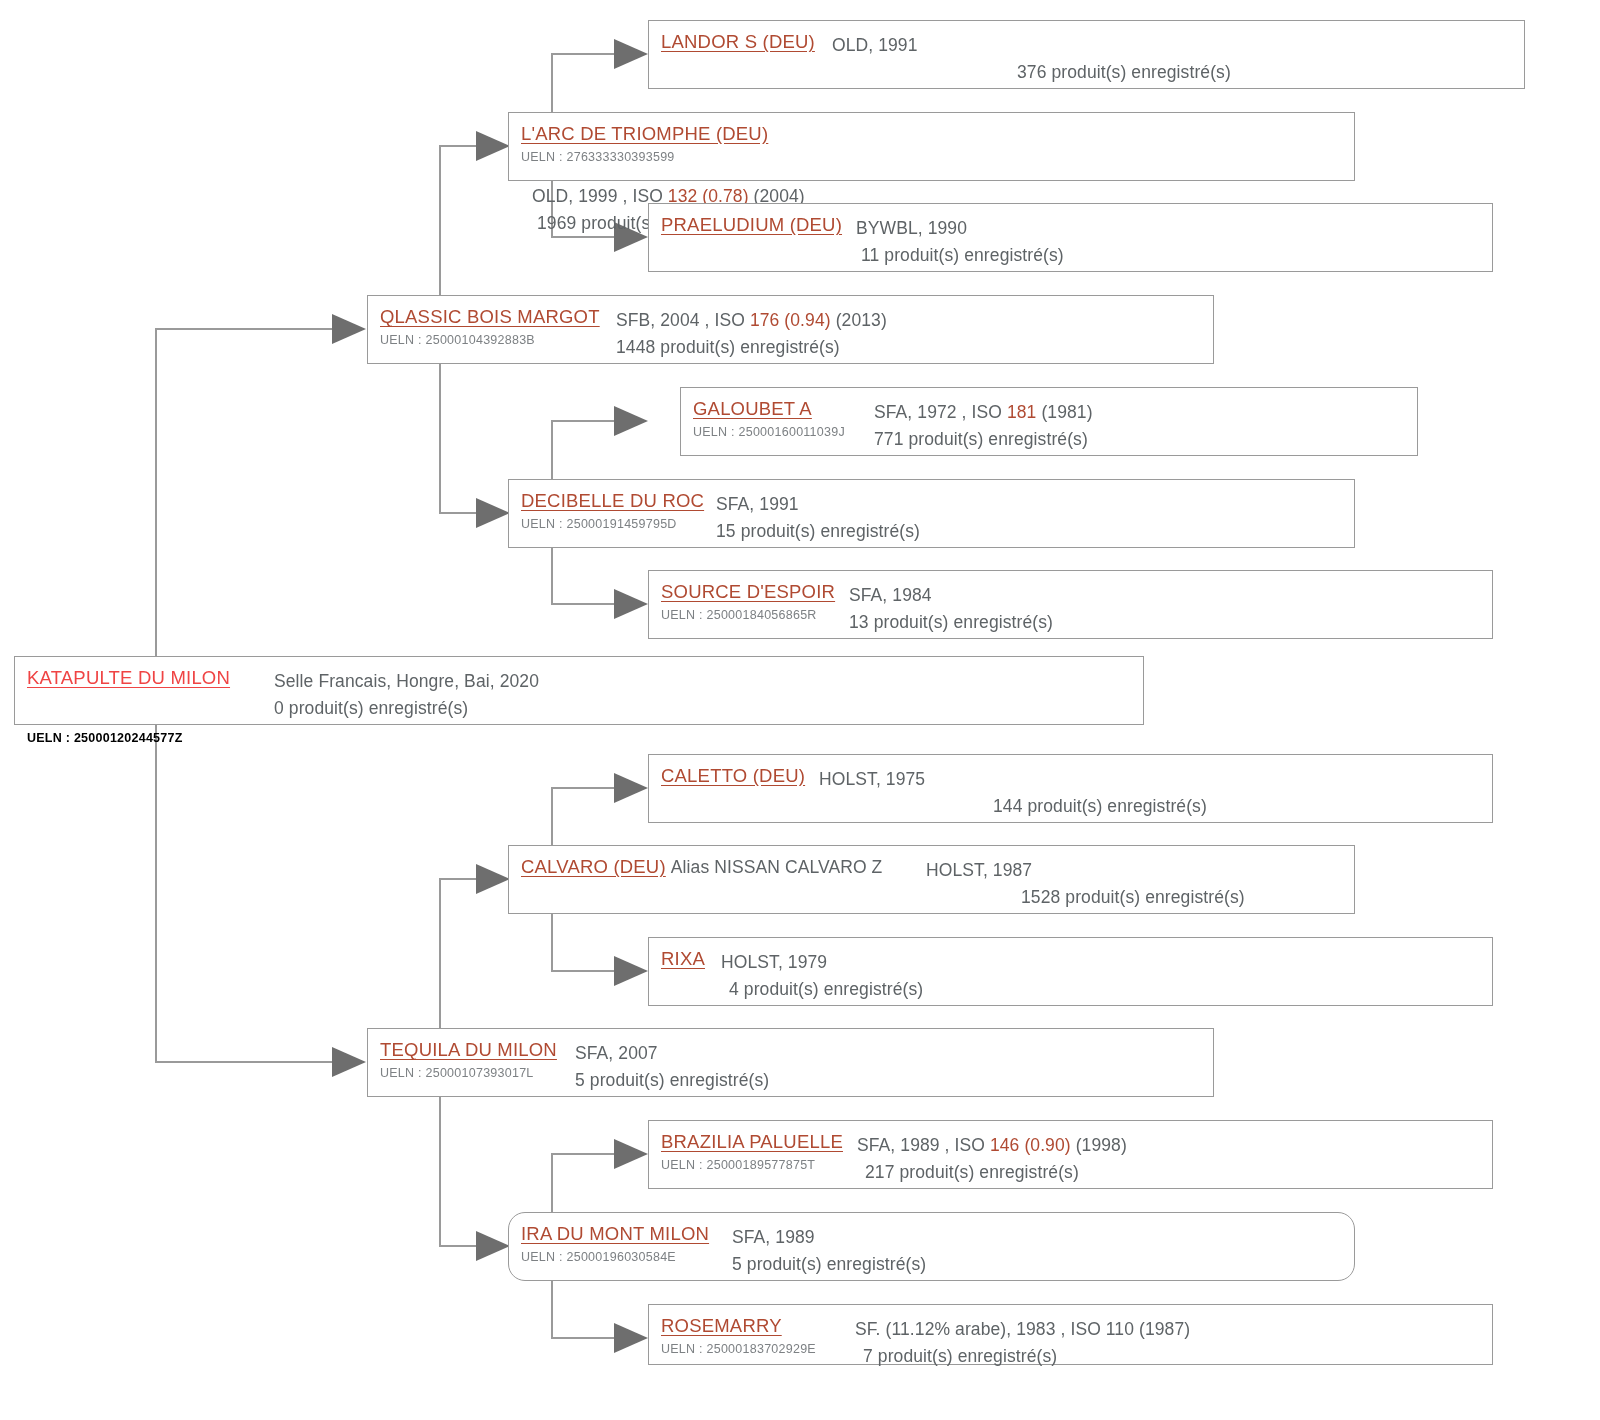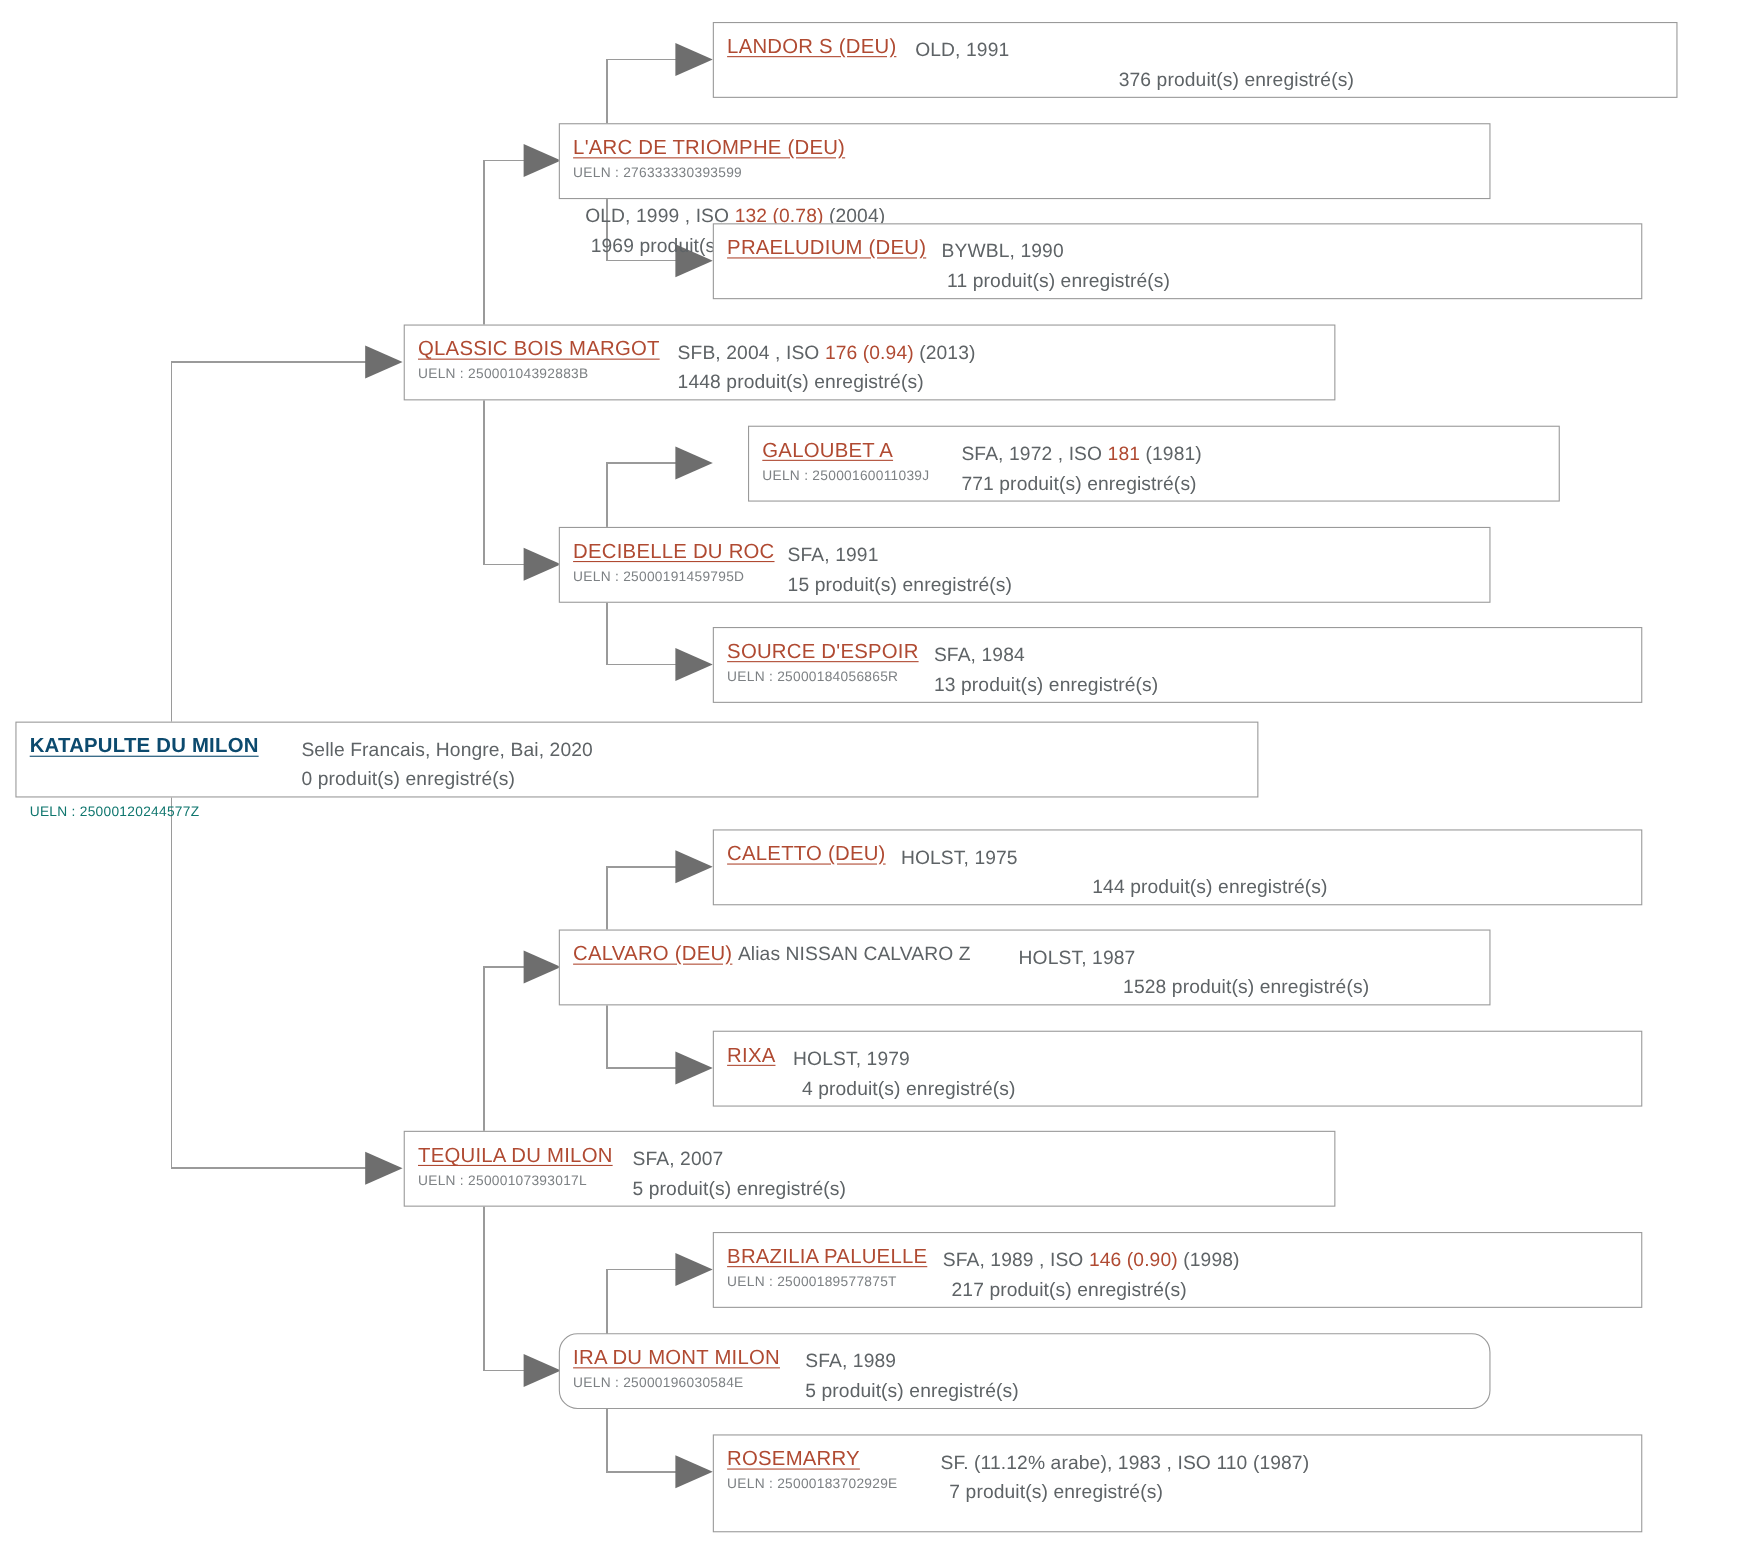--- a/index.html
+++ b/index.html
@@ -72,22 +72,22 @@
     line-height:14px;
   }
   .line1,.line2{
     color:#5e6366;
     font-size:17.5px;
     line-height:27px;
     letter-spacing:.1px;
   }
   .iso{ color:#b04a32; }
   
-  .node.subject .hname{ font-weight:bold; color:#0c4a6e; }
-  .node.subject .ueln{ font-weight:normal; color:#0f766e;margin-top:43px; }
+  .node.subject .hname{ font-weight:normal; color:#ef4444; }
+  .node.subject .ueln{ font-weight:bold; color:#000000;margin-top:43px; }
 </style>
 </head>
 <body>
 
 <div id="canvas">
 
   <svg id="wires" viewBox="0 0 1600 1420" xmlns="http://www.w3.org/2000/svg">
     <g stroke="#9a9a9a" stroke-width="1.4" fill="none" shape-rendering="crispEdges">
 
       <path d="M156,690 L156,329 L348,329"></path>
@@ -277,21 +277,21 @@
     <div class="idcol" style="width:210px;">
       <span class="hname">IRA DU MONT MILON</span>
       <span class="ueln">UELN : 25000196030584E</span>
     </div>
     <div class="infocol" style="padding-left:13px;">
       <span class="line1"><span>SFA, 1989</span><span class="iso"></span><span></span></span>
       <span class="line2" style="padding-left:0px;">5 produit(s) enregistré(s)</span>
     </div>
   </div>
 
-  <div class="node" style="left:648px; top:1304px; width:845px; height:89px;">
+  <div class="node" style="left:648px; top:1304px; width:845px; height:61px;">
     <div class="idcol" style="width:196px;">
       <span class="hname">ROSEMARRY</span>
       <span class="ueln">UELN : 25000183702929E</span>
     </div>
     <div class="infocol" style="padding-left:10px;">
       <span class="line1"><span>SF. (11.12% arabe), 1983 , ISO 110 (1987)</span><span class="iso"></span><span></span></span>
       <span class="line2" style="padding-left:8px;">7 produit(s) enregistré(s)</span>
     </div>
   </div>
 

